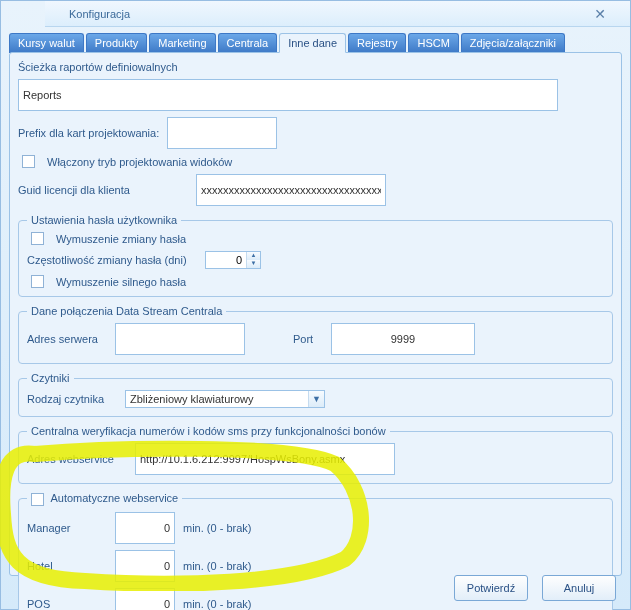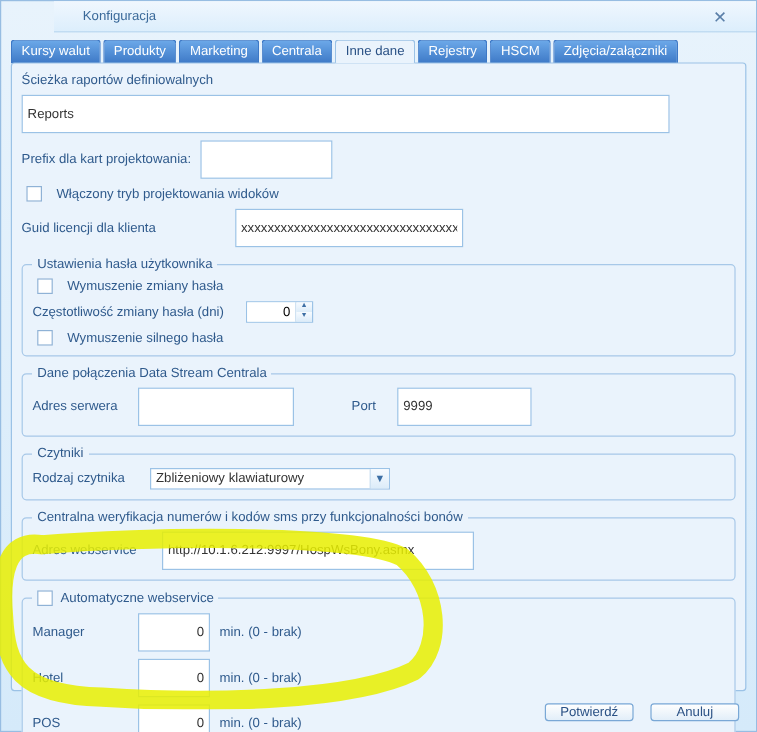--- a/index.html
+++ b/index.html
@@ -18,21 +18,21 @@
   .checkbox { width: 13px; height: 13px; border: 1px solid #8fb2d6; background: #fff; display: inline-block; margin-right: 4px; vertical-align: middle; }
   fieldset.group { border: 1px solid #a7c8e8; border-radius: 4px; margin: 8px 0; padding: 6px 8px 8px 8px; background: #eaf3fc; }
   fieldset.group legend { color: #2f5a8c; padding: 0 4px; font-size: 11px; }
   .spinner { display: inline-flex; align-items: stretch; height: 18px; border: 1px solid #9bc2e6; background: #fff; }
   .spinner input { border: none; width: 40px; text-align: right; padding-right: 4px; }
   .spinner .btns { display: flex; flex-direction: column; width: 14px; border-left: 1px solid #c5dbef; }
   .spinner .btns div { flex: 1; text-align: center; font-size: 6px; line-height: 7px; color: #3d6fa5; cursor: pointer; background: linear-gradient(to bottom,#f7fbff,#dcecf9); }
   .combo { display: inline-flex; align-items: center; justify-content: space-between; padding: 0 0 0 4px; cursor: pointer; }
   .combo .arrow { width: 16px; text-align: center; color: #3d6fa5; border-left: 1px solid #c5dbef; background: linear-gradient(to bottom,#f7fbff,#dcecf9); height:100%; display:flex; align-items:center; justify-content:center; font-size:9px; }
   .footer { position: absolute; bottom: 8px; right: 14px; display: flex; gap: 14px; }
-  .btn { min-width: 74px; height: 15px; border: 1px solid #7aa8d6; background: linear-gradient(to bottom,#fefefe,#e2eef9); color: #2a5185; border-radius: 3px; cursor: pointer; }
+  .btn { min-width: 74px; height: 26px; border: 1px solid #7aa8d6; background: linear-gradient(to bottom,#fefefe,#e2eef9); color: #2a5185; border-radius: 3px; cursor: pointer; }
   .highlight { position: absolute; pointer-events: none; }
   .highlight svg { width: 100%; height: 100%; }
   .numright { text-align: right; }
 </style>
 </head>
 <body>
 
 <div class="window">
   <div class="titlebar">
     <span>Konfiguracja</span>
@@ -95,21 +95,21 @@
         <label>Wymuszenie silnego hasła</label>
       </div>
     </fieldset>
 
     <fieldset class="group">
       <legend>Dane połączenia Data Stream Centrala</legend>
       <div class="row" style="margin-bottom:0">
         <label style="width:80px">Adres serwera</label>
         <input class="textinput" style="width: 130px;" value="">
         <label style="width:30px; margin-left:40px">Port</label>
-        <input class="textinput" style="width: 112px;" value="9999">
+        <input class="textinput" style="width: 144px; text-align: center;" value="9999">
       </div>
     </fieldset>
 
     <fieldset class="group">
       <legend>Czytniki</legend>
       <div class="row" style="margin-bottom:0">
         <label style="width:90px">Rodzaj czytnika</label>
         <div class="combo" style="width:200px">
           <span>Zbliżeniowy klawiaturowy</span>
           <span class="arrow">▼</span>

